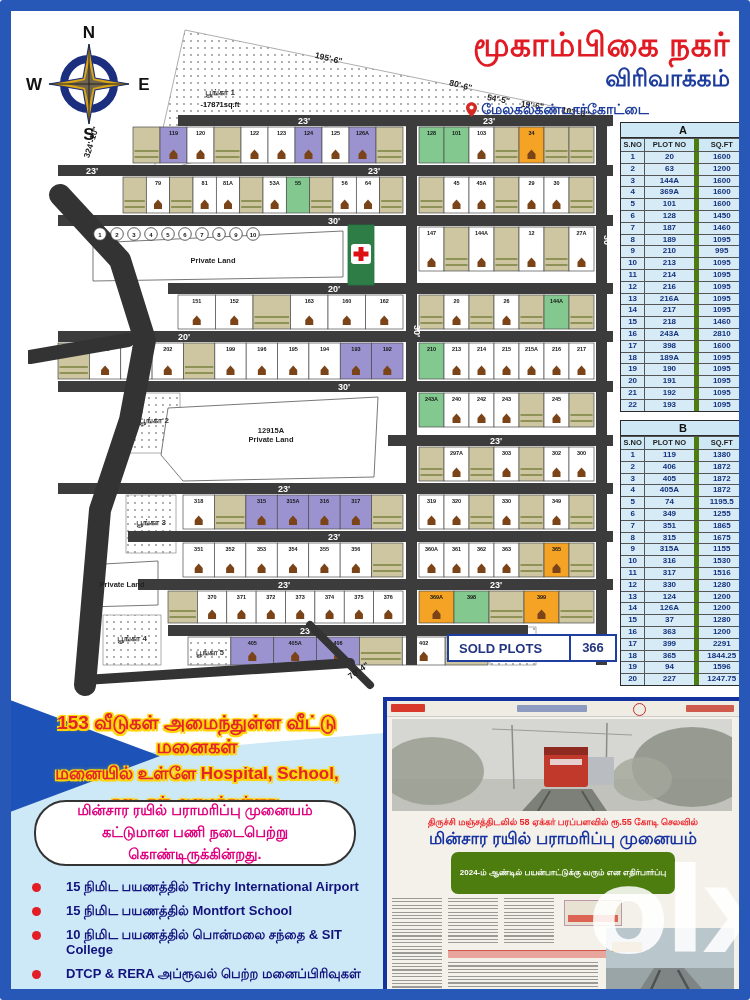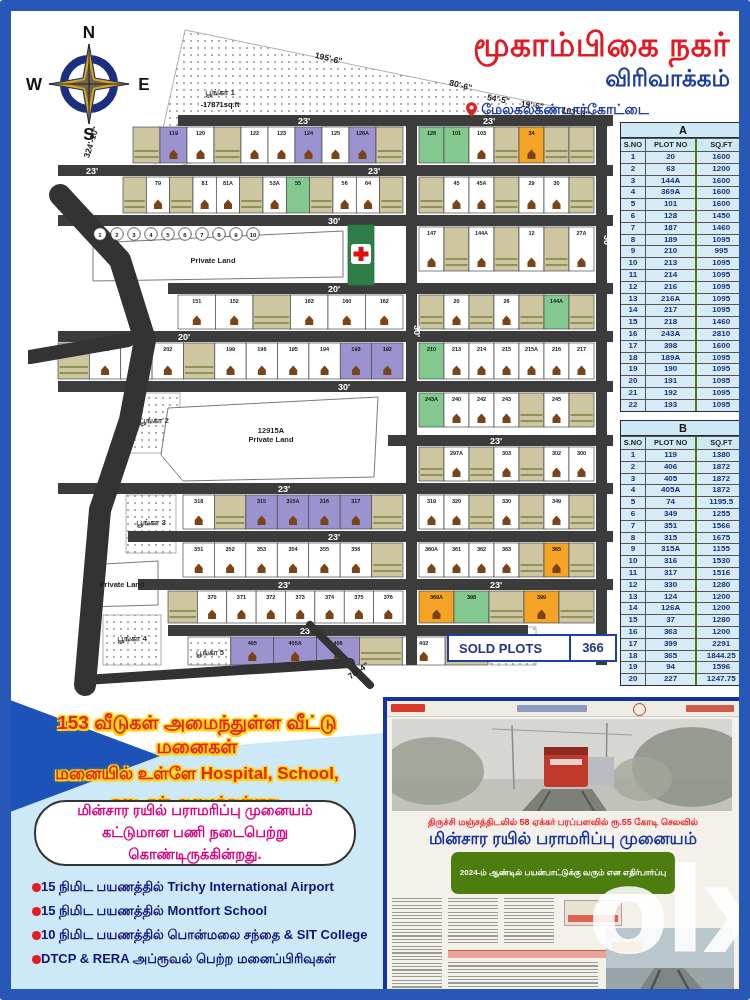--- a/index.html
+++ b/index.html
@@ -20,21 +20,21 @@
   
   .map-wrap{position:absolute;left:28px;top:25px;z-index:3;}
 
   
   .ptable{position:absolute;width:124px;background:#d7ebf7;border:1.5px solid #2b2b2b;
           font-size:8px;color:#13317e;font-weight:bold;text-align:center;z-index:5;}
   .pt-title{font-size:11px;color:#111;padding:1px 0;border-bottom:1.5px solid #2b2b2b;background:#cfe8f6;}
   .pt-row{display:flex;border-top:1px solid #555;height:10.8px;line-height:10.8px;}
   .pt-row span{display:block;overflow:hidden;}
   .pt-c1{width:24px;border-right:1px solid #555;}
-  .pt-c2{width:50px;border-right:2px solid #4d7c0f;}
+  .pt-c2{width:50px;border-right:5px solid #4d7c0f;}
   .pt-c3{width:48px;}
   .pt-head{background:#cfe8f6;color:#222;height:12px;line-height:12px;font-size:7.5px;}
   .table-a{left:620px;top:122px;}
   .table-b{left:620px;top:420px;}
 
   
   .badges{position:absolute;left:447px;top:634px;width:166px;border:2px solid #1e3fa0;background:#fff;z-index:5;}
   .badge-row{display:flex;align-items:center;height:24px;font-weight:bold;color:#23357f;font-size:13px;}
   .badge-row + .badge-row{border-top:2px solid #1e3fa0;}
   .badge-label{flex:1;padding-left:10px;}
@@ -55,21 +55,21 @@
   .hl-1{font-size:19px;}
   .hl-2{font-size:17px;margin-top:4px;}
   .hl-3{font-size:15px;margin-top:8px;}
 
   .notice-pill{position:absolute;left:34px;top:800px;width:318px;height:62px;border:2.5px solid #333;
     border-radius:32px;background:#fff;display:flex;flex-direction:column;justify-content:center;
     text-align:center;z-index:4;}
   .notice-line{font-size:14.5px;font-weight:bold;color:#e0007f;line-height:1.5;}
 
   .bullets{position:absolute;left:32px;top:880px;width:350px;z-index:4;}
-  .bullet{display:flex;align-items:flex-start;gap:0;margin-bottom:9px;}
+  .bullet{display:flex;align-items:flex-start;gap:25px;margin-bottom:9px;}
   .dot{width:9px;height:9px;border-radius:50%;background:#e21d25;margin-top:3px;flex:none;}
   .bullet-text{font-size:13px;font-weight:bold;color:#12127d;line-height:1.15;}
 
   
   .news{position:absolute;left:383px;top:697px;width:352px;height:288px;border:4px solid #14339e;
         background:#f4f1ea;z-index:5;overflow:hidden;}
   .news-masthead{position:relative;height:15px;background:#efece4;border-bottom:1px solid #ccc;}
   .mh-left{position:absolute;left:4px;top:3px;width:34px;height:8px;background:#d8392b;border-radius:1px;}
   .mh-mid{position:absolute;left:130px;top:4px;width:70px;height:7px;background:#8d9bc0;border-radius:1px;}
   .mh-seal{position:absolute;left:246px;top:2px;width:11px;height:11px;border:1.5px solid #c03028;border-radius:50%;}
@@ -788,21 +788,21 @@
         <span class="pt-c3">1195.5</span>
       </div>
       <div class="pt-row">
         <span class="pt-c1">6</span>
         <span class="pt-c2">349</span>
         <span class="pt-c3">1255</span>
       </div>
       <div class="pt-row">
         <span class="pt-c1">7</span>
         <span class="pt-c2">351</span>
-        <span class="pt-c3">1566</span>
+        <span class="pt-c3">1865</span>
       </div>
       <div class="pt-row">
         <span class="pt-c1">8</span>
         <span class="pt-c2">315</span>
         <span class="pt-c3">1675</span>
       </div>
       <div class="pt-row">
         <span class="pt-c1">9</span>
         <span class="pt-c2">315A</span>
         <span class="pt-c3">1155</span>

